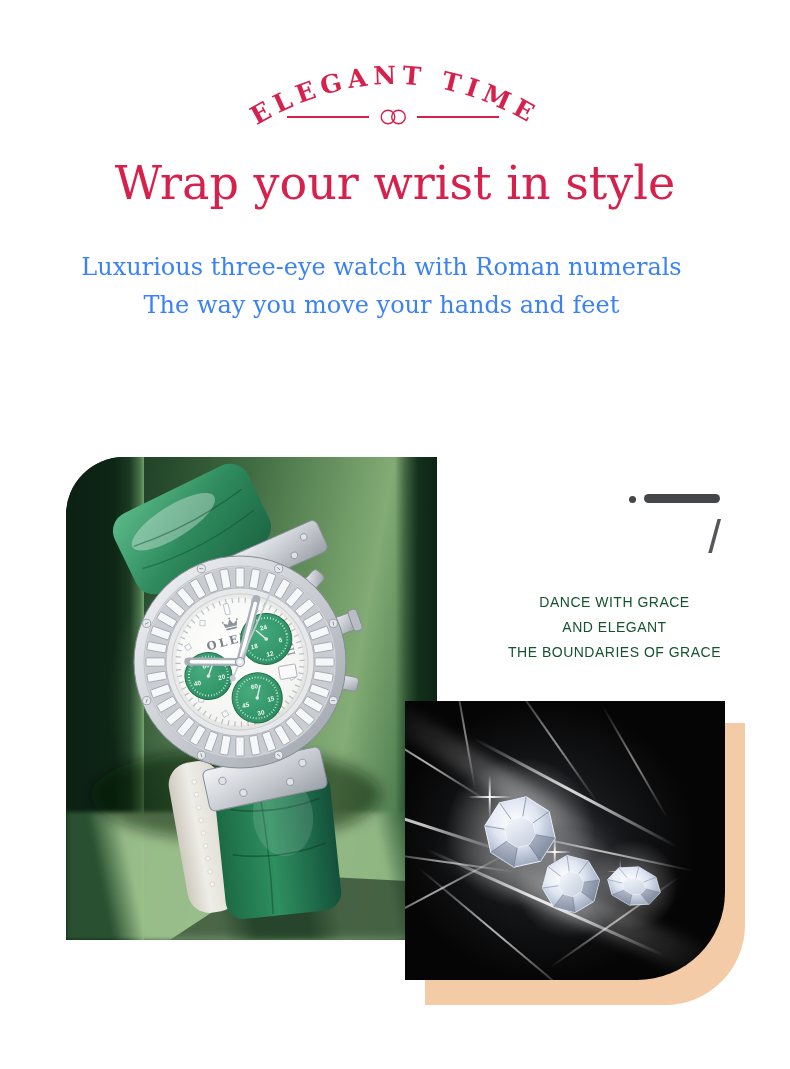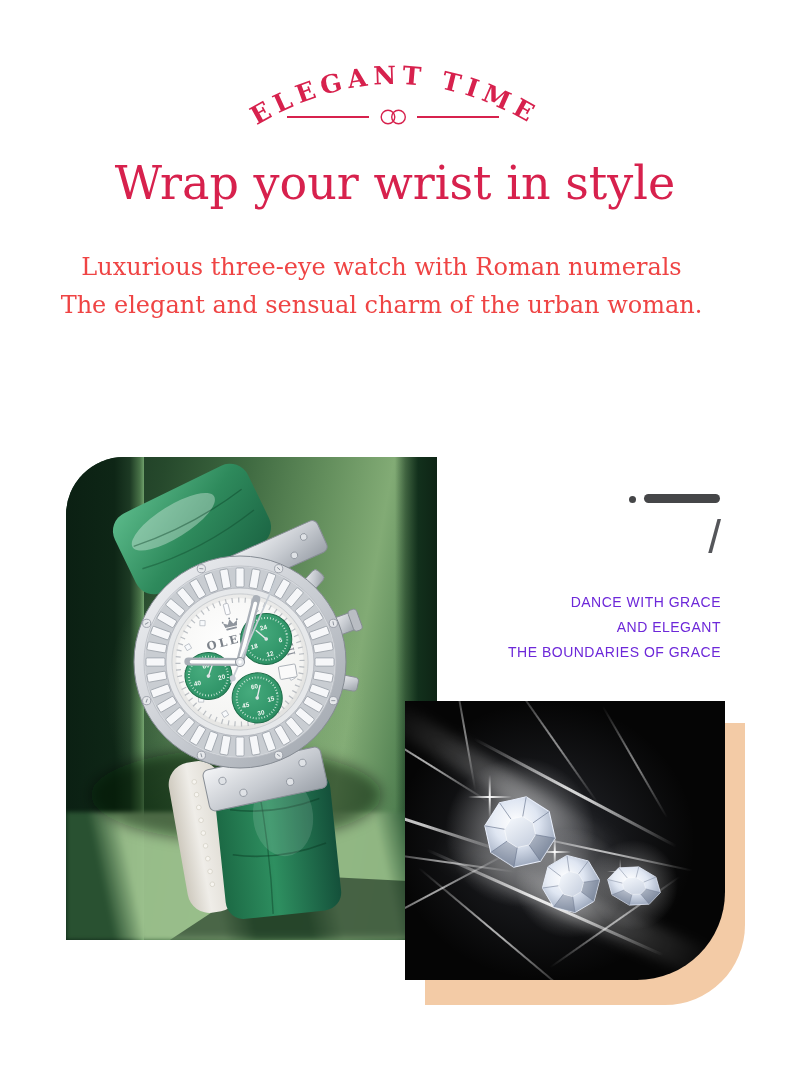--- a/index.html
+++ b/index.html
@@ -7,21 +7,21 @@
           font-family:"Liberation Sans",sans-serif;}
   
   .arc-svg{position:absolute;left:222px;top:20px;width:346px;height:112px;}
   .arc-svg text{font-family:"DejaVu Serif",serif;font-weight:600;font-size:25px;letter-spacing:6.5px;}
   .divider{position:absolute;left:287px;top:106px;width:212px;height:22px;display:flex;align-items:center;}
   .divider .line{height:1.6px;background:#d7214d;flex:1;}
   .divider .rings{width:34px;height:20px;margin:0 7px;flex:0 0 auto;}
   .page-title{position:absolute;left:0;top:156px;width:790px;margin:0;text-align:center;
               font-family:"DejaVu Serif",serif;font-weight:400;font-size:46px;color:#d7214d;}
   .body-copy{position:absolute;left:0;top:249px;width:763px;text-align:center;
-             font-family:"DejaVu Serif",serif;font-size:24px;line-height:37.5px;color:#ef4444;}
+             font-family:"DejaVu Serif",serif;font-size:24px;line-height:37.5px;color:#3b82f6;}
   .body-copy p{margin:0;}
   
   .watch-photo{position:absolute;left:66px;top:457px;width:371px;height:483px;margin:0;
                border-radius:58px 0 0 0;overflow:hidden;
                background:linear-gradient(100deg,#142e1d 0%,#26492c 22%,#3f6a41 40%,#648f5d 58%,#82ab75 72%,#4a7a4c 88%,#2f5a36 100%);}
   .watch-photo .box-edge{position:absolute;left:0;top:0;width:78px;height:100%;
        background:linear-gradient(90deg,#0b2013 0%,#0e2616 62%,#1d3a24 82%,#4a7449 95%,#6fa06b 100%);}
   .watch-photo .backlight{position:absolute;left:40px;top:90px;width:260px;height:300px;border-radius:50%;
        background:radial-gradient(closest-side,rgba(170,210,150,.4),rgba(170,210,150,0));}
   .watch-photo .right-band{position:absolute;right:0;top:0;width:42px;height:100%;
@@ -52,22 +52,22 @@
   .beam2{left:20px;top:190px;width:300px;height:30px;background:linear-gradient(90deg,rgba(255,255,255,0),rgba(255,255,255,.3),rgba(255,255,255,0));transform:rotate(24deg);}
   .ray{position:absolute;background:linear-gradient(90deg,rgba(255,255,255,0),rgba(255,255,255,.95) 45%,rgba(255,255,255,.95) 55%,rgba(255,255,255,0));
        border-radius:2px;filter:blur(.4px);}
   .diamond-photo svg{position:absolute;left:0;top:0;}
   
   .dot-dash{position:absolute;left:629px;top:494px;width:92px;height:10px;}
   .dot-dash .dot{position:absolute;left:0;top:1.5px;width:7px;height:7px;border-radius:50%;background:#454648;}
   .dot-dash .dash{position:absolute;left:15px;top:0;width:76px;height:8.5px;border-radius:4.5px;background:#454648;}
   .slash{position:absolute;right:69px;top:514px;font-family:"Liberation Sans",sans-serif;
          font-size:46px;line-height:1;color:#55565a;}
-  .tagline{position:absolute;right:69px;top:590px;text-align:right;
-           font-size:14px;line-height:25px;letter-spacing:.5px;color:#6d28d9;}
+  .tagline{position:absolute;right:69px;top:590px;text-align:center;
+           font-size:14px;line-height:25px;letter-spacing:.5px;color:#14532d;}
   .tagline span{display:block;}
 </style>
 </head>
 <body>
 
 <div class="canvas">
 
   <svg class="arc-svg" viewBox="0 0 346 112">
     <defs>
       <path id="arcpath" d="M 20,104 Q 173,6 326,104" fill="none"></path>
@@ -82,21 +82,21 @@
     <svg class="rings" viewBox="0 0 34 20">
       <circle cx="12" cy="10" r="6.8" fill="none" stroke="#d7214d" stroke-width="1.4"></circle>
       <circle cx="22.5" cy="10" r="6.8" fill="none" stroke="#d7214d" stroke-width="1.4"></circle>
     </svg>
     <div class="line"></div>
   </div>
 
   <h1 class="page-title">Wrap your wrist in style</h1>
   <div class="body-copy">
     <p>Luxurious three-eye watch with Roman numerals</p>
-    <p>The elegant and sensual charm of the urban woman.</p>
+    <p>The way you move your hands and feet</p>
   </div>
 
   <figure class="watch-photo">
     <div class="box-edge"></div>
     <div class="backlight"></div>
     <div class="right-band"></div>
     <div class="floor"></div>
     <div class="floor-shadow"></div>
 
     <svg width="371" height="483" viewBox="0 0 371 483">

